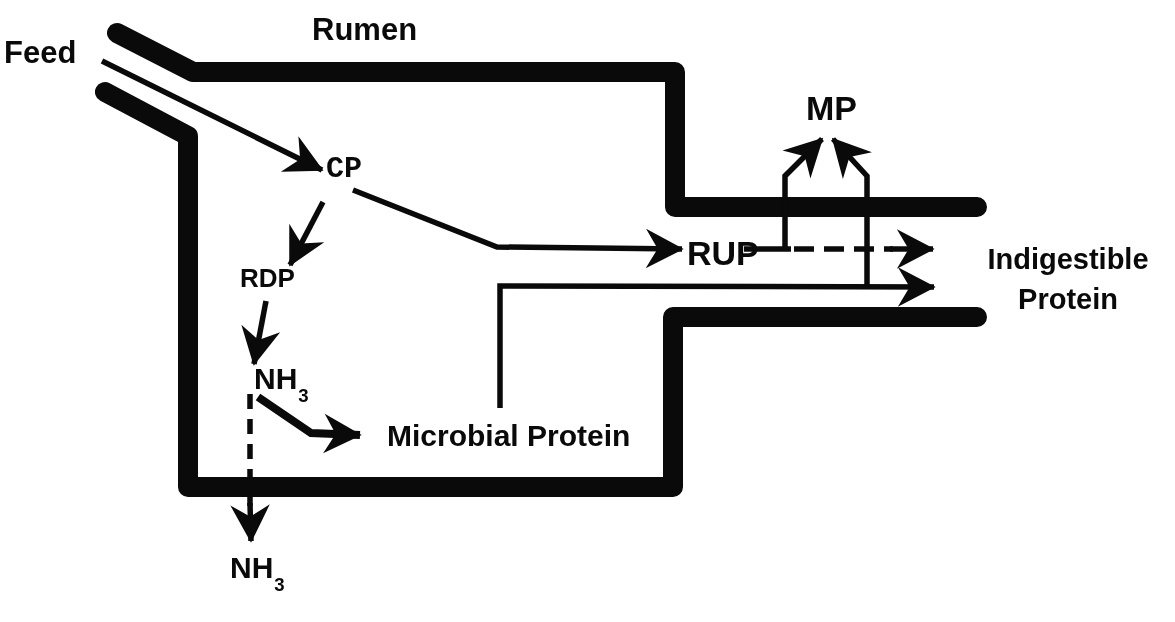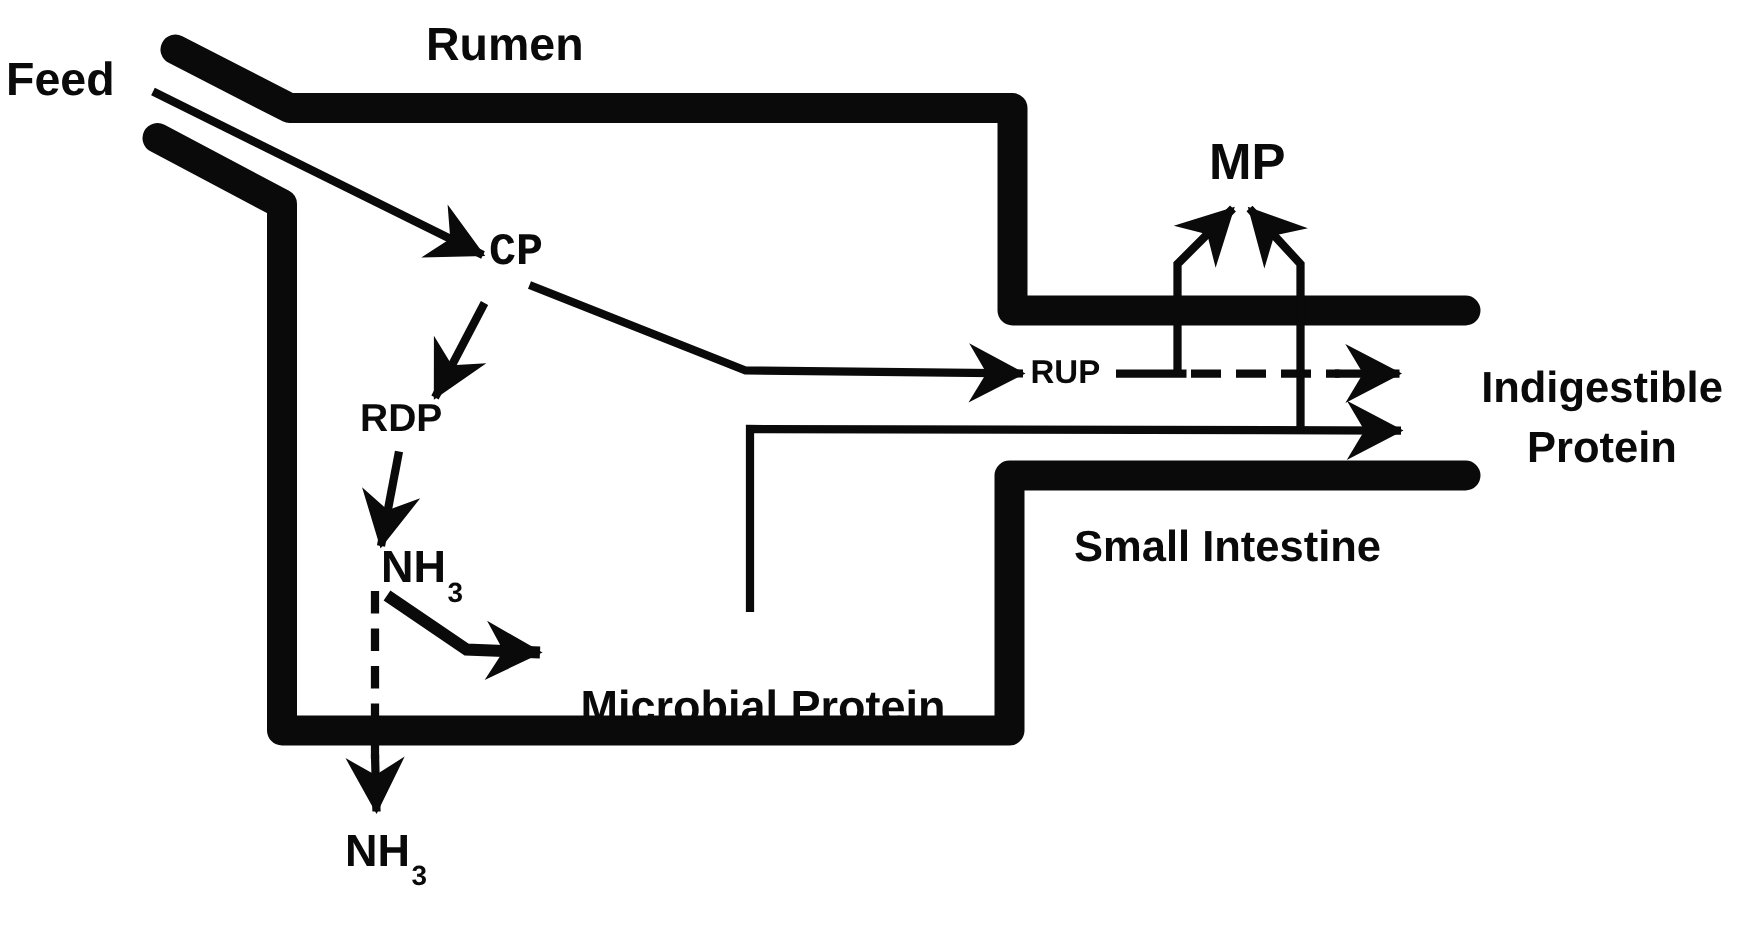--- a/index.html
+++ b/index.html
@@ -46,36 +46,35 @@
       <path d="M794,249 L893,249" stroke-dasharray="20 10"></path>
       <path d="M890,249 L933,249" marker-end="url(#ah)"></path>
       <path d="M500,408 L500,286 L934,287" marker-end="url(#ah)"></path>
       <path d="M785,249 L785,176 L822,139" marker-end="url(#ah)"></path>
       <path d="M867,286 L867,176 L833,139" marker-end="url(#ah)"></path>
     </g>
   </svg>
 
   <div class="lbl" style="left:4px;top:37px;font-size:31px;">Feed</div>
 
-  <div class="lbl" style="left:284px;top:14px;font-size:31px;">Rumen</div>
+  <div class="lbl" style="left:312px;top:14px;font-size:31px;">Rumen</div>
 
   <div class="lbl" style="left:326px;top:154px;font-size:30px;font-family:Liberation Mono, monospace;">CP</div>
 
   <div class="lbl" style="left:240px;top:265px;font-size:26px;">RDP</div>
 
   <div class="lbl" style="left:254px;top:363px;font-size:30px;"><span>NH</span><sub>3</sub></div>
 
   <div class="lbl" style="left:230px;top:552px;font-size:30px;"><span>NH</span><sub>3</sub></div>
 
-  <div class="lbl" style="left:387px;top:420px;font-size:30px;margin-top:36px;">Microbial Protein</div>
+  <div class="lbl" style="left:387px;top:420px;font-size:30px;">Microbial Protein</div>
 
-  <div class="lbl" style="left:687px;top:236px;font-size:22px;">RUP</div>
+  <div class="lbl" style="left:687px;top:236px;font-size:34px;">RUP</div>
 
   <div class="lbl" style="left:806px;top:91px;font-size:34px;">MP</div>
 
-  <div class="lbl" style="left:716px;top:350px;font-size:29px;">Small Intestine</div>
 
   <div class="lbl center" style="left:953px;top:239px;width:230px;font-size:29px;">
     <div>Indigestible</div>
     <div>Protein</div>
   </div>
 
 </div>
 
 </body></html>

